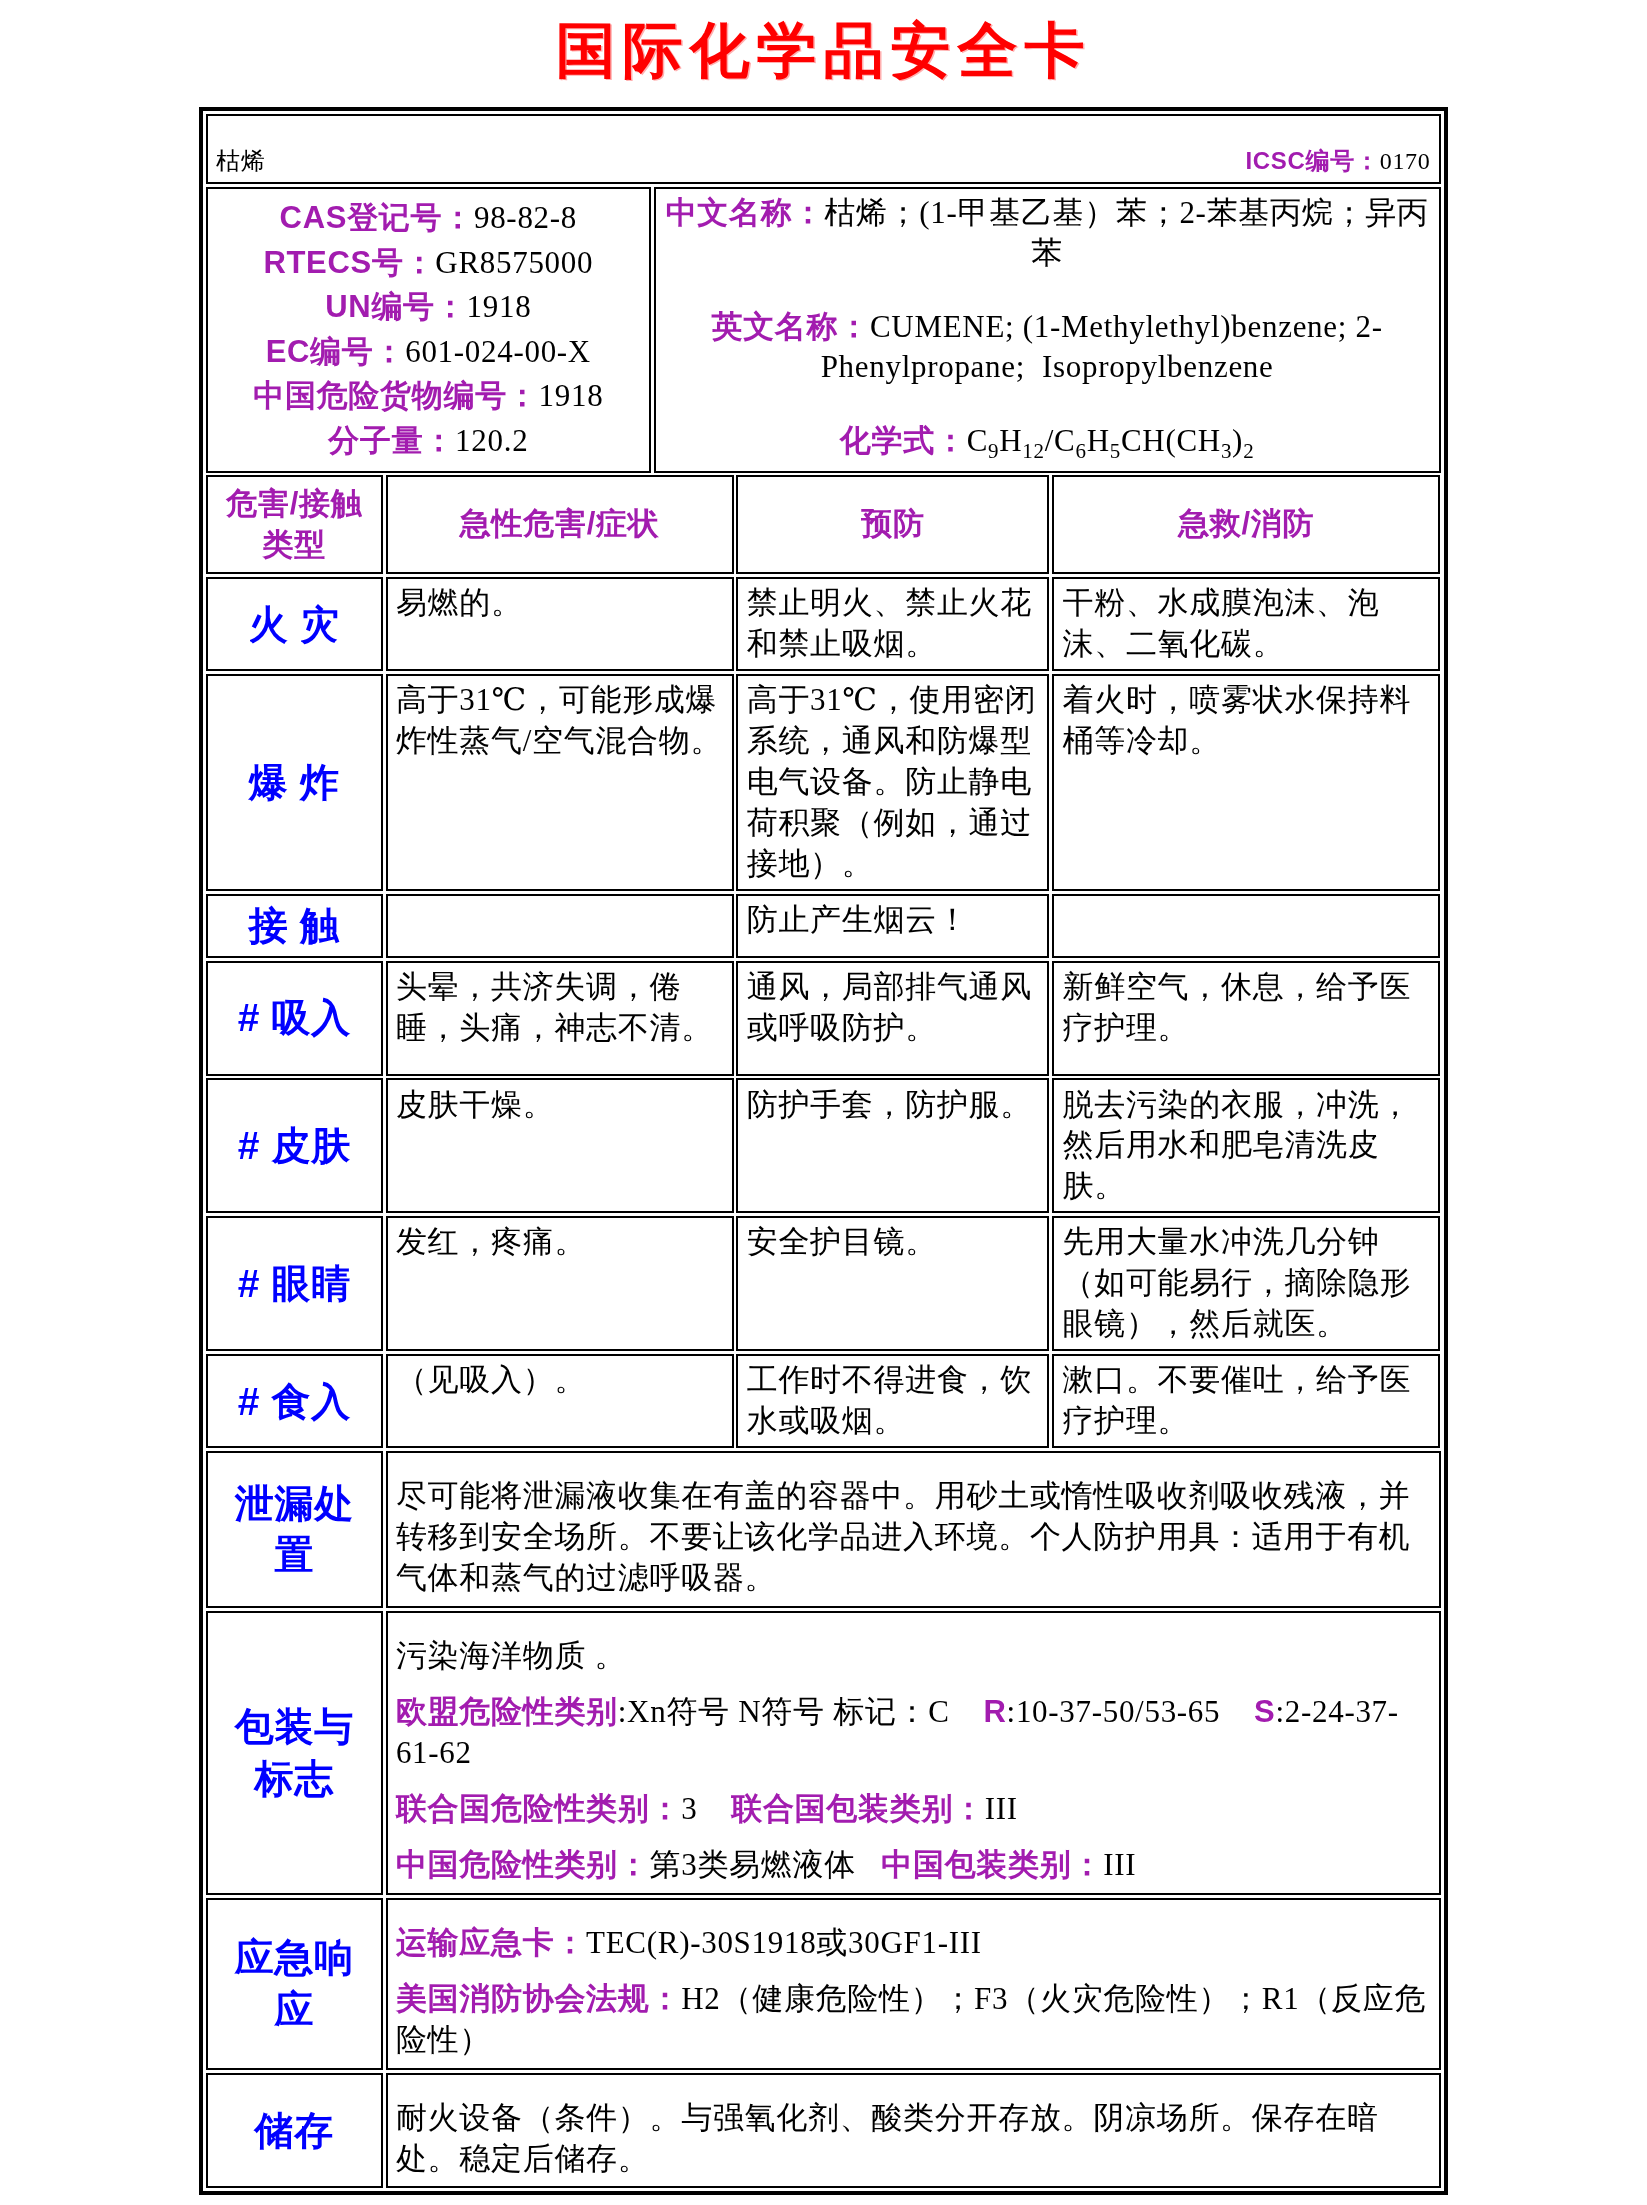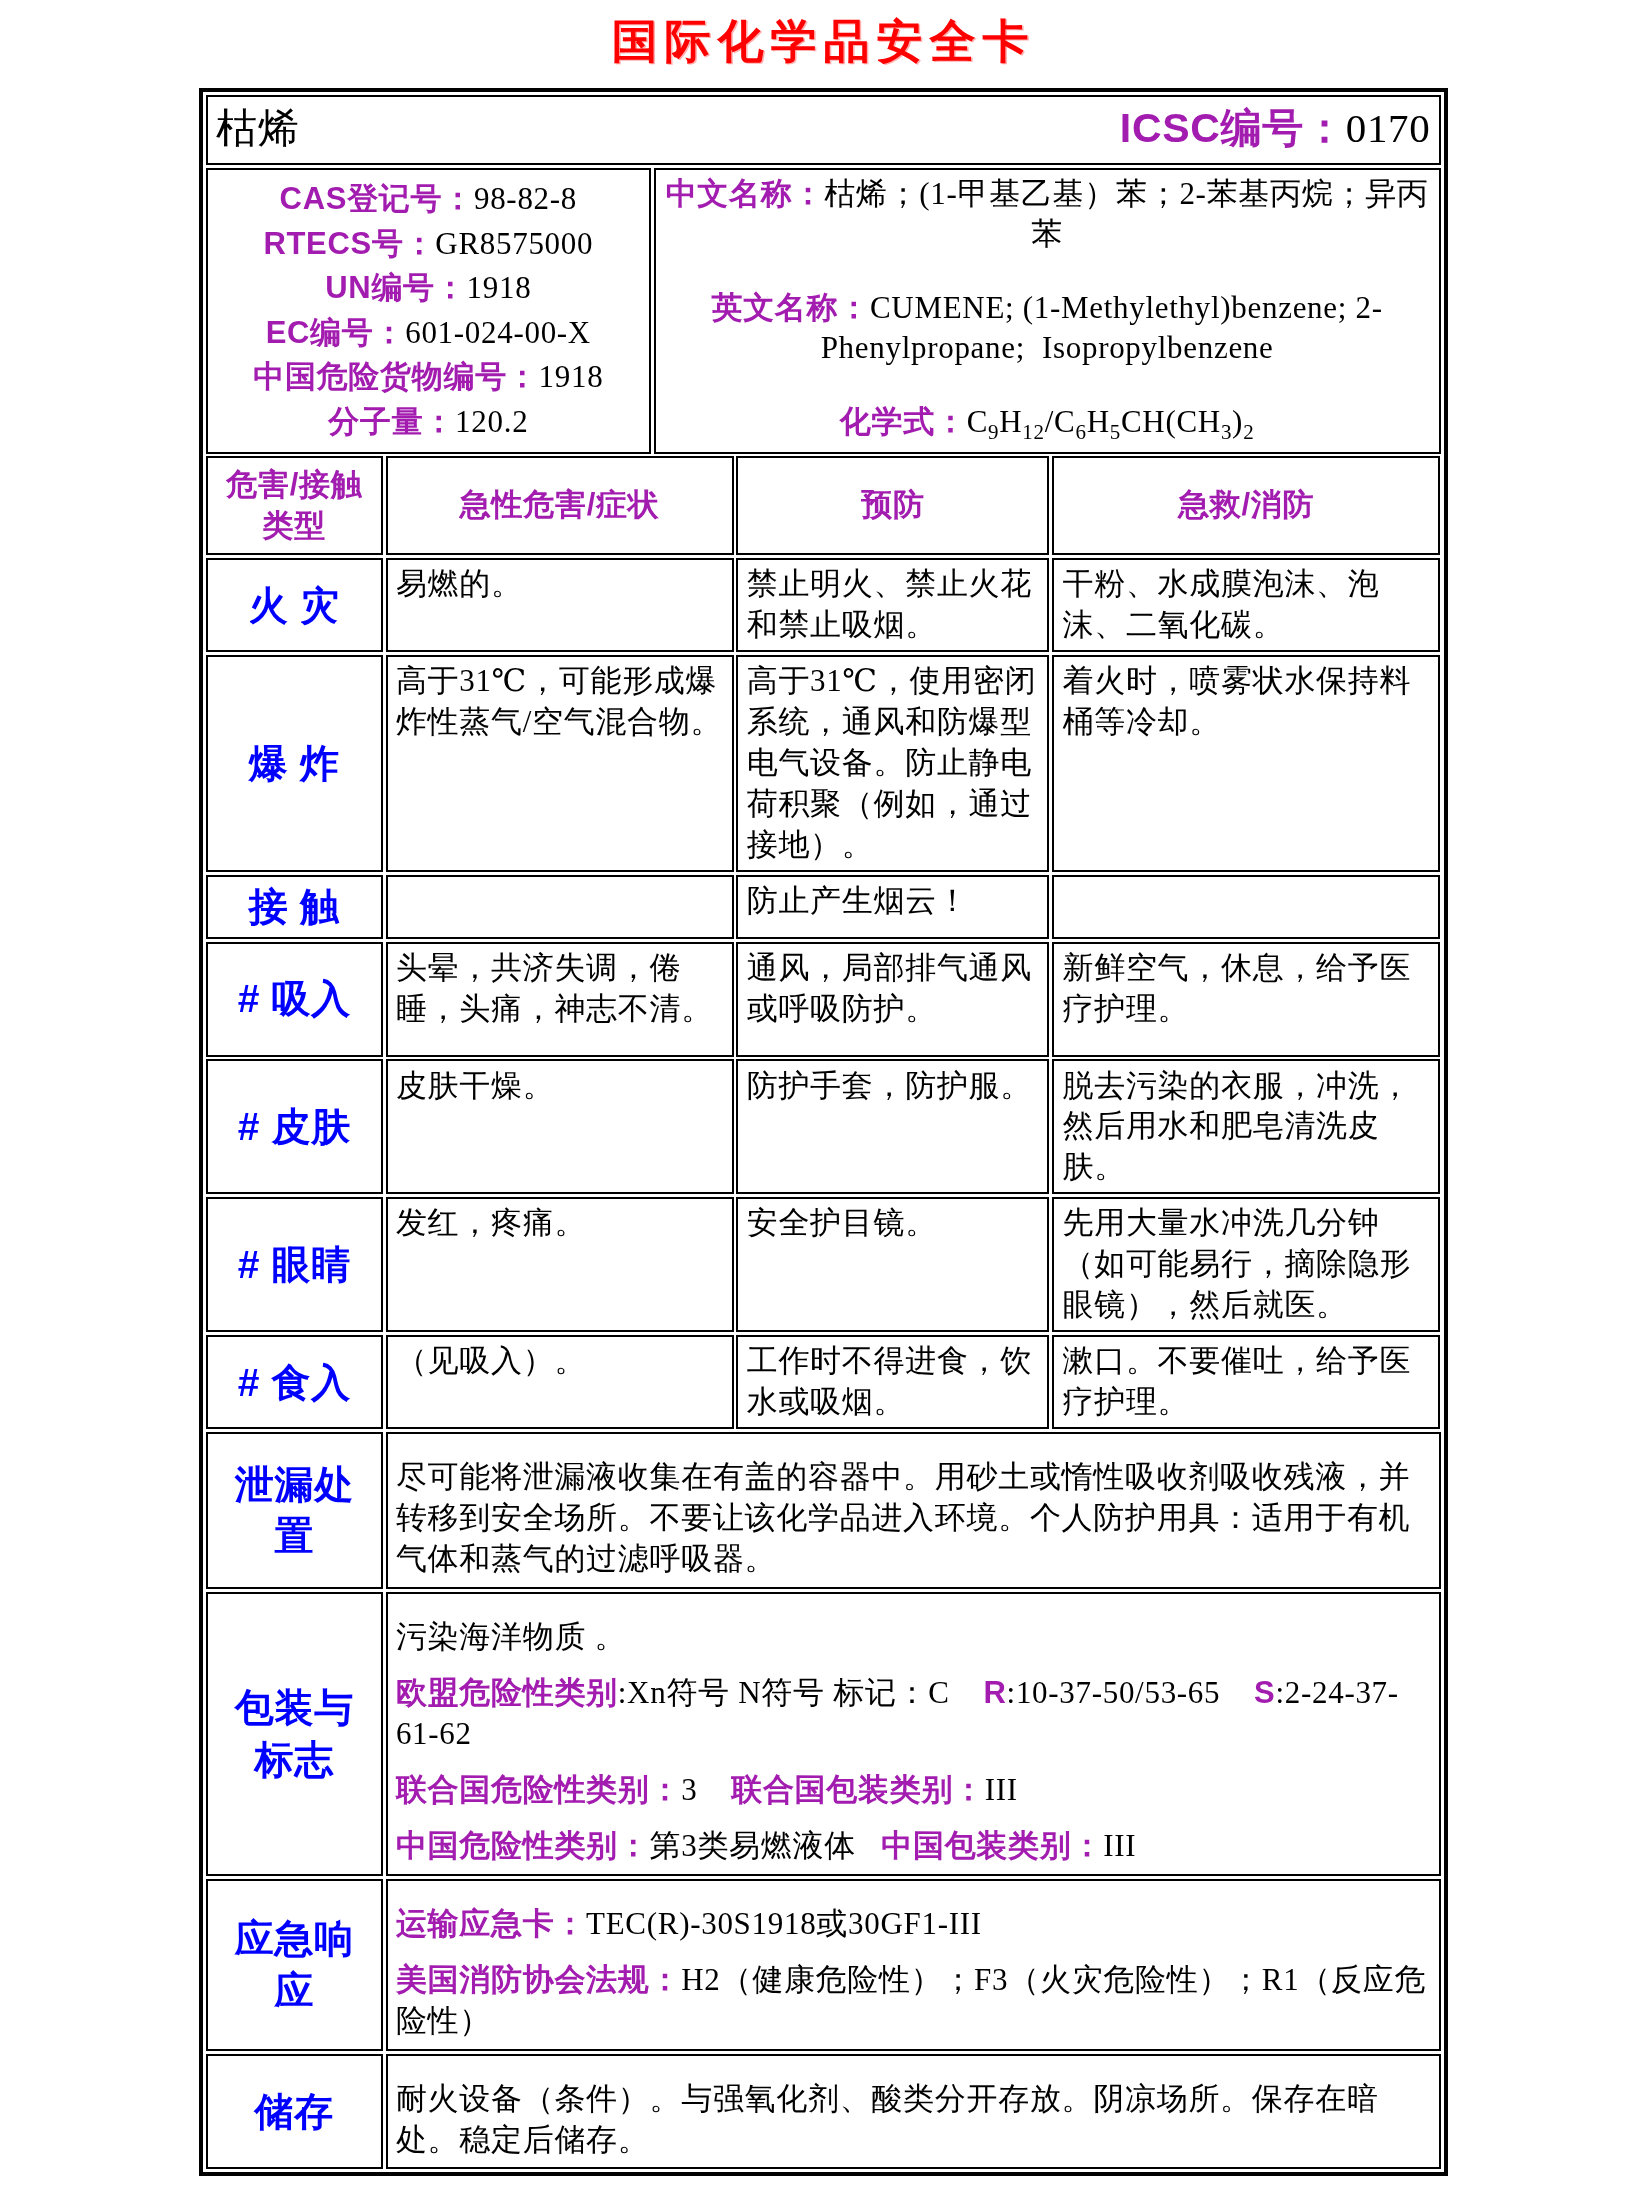--- a/index.html
+++ b/index.html
@@ -6,21 +6,21 @@
   html, body { background: #ffffff; }
   body {
     width: 1647px;
     height: 2205px;
     font-family: "Liberation Serif", "DejaVu Serif", serif;
     color: #000000;
   }
   .page-title {
     text-align: center;
     color: #ff0000;
-    font-size: 46px;
+    font-size: 60px;
     font-weight: bold;
     letter-spacing: 7px;
     padding-top: 11px;
     margin-bottom: 15.3px;
     font-family: "Liberation Serif", "DejaVu Serif", serif;
     text-shadow: 1.4px 1.4px 0 #ffb0b0;
   }
   .card {
     width: 1249px;
     margin: 0 auto;
@@ -67,22 +67,22 @@
   .r-eye   { min-height: 121px; }
   .r-ing   { min-height: 77px; }
   .r-spill { min-height: 134px; }
   .r-pack  { min-height: 231px; }
   .r-emer  { min-height: 125px; }
   .r-stor  { min-height: 106px; }
 
   .head-cell {
     display: flex;
     justify-content: space-between;
-    align-items: flex-start;
-    font-size: 41px;
+    align-items: flex-end;
+    font-size: 24px;
   }
   .type-label {
     font-size: 39px;
     font-weight: bold;
     color: #0000ff;
     font-family: "Liberation Sans", "DejaVu Sans", sans-serif;
   }
   .thead-cell {
     display: flex;
     flex-direction: column;

